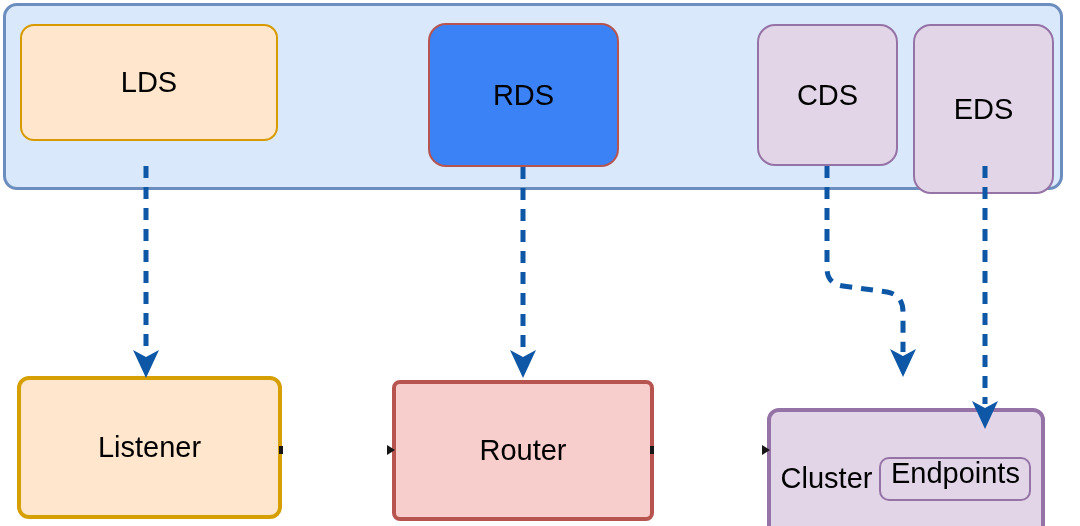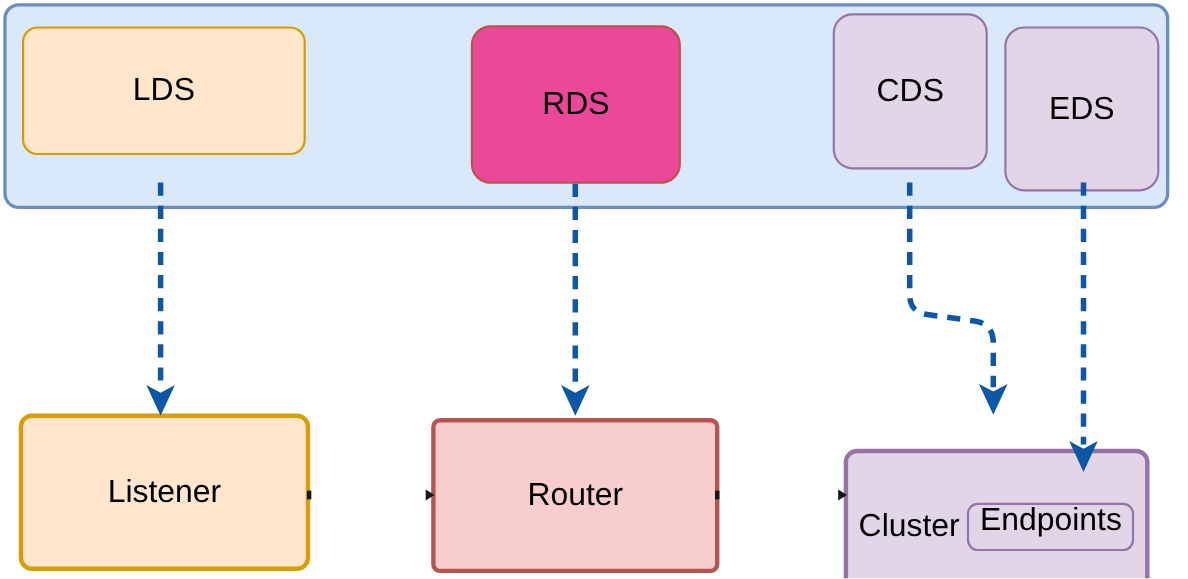--- a/index.html
+++ b/index.html
@@ -35,28 +35,28 @@
     z-index: 1;
   }
   
   .svc { z-index: 2; }
   .svc-lds {
     left: 20px; top: 24px; width: 258px; height: 117px;
     background: #ffe6cc; border: 2.5px solid #d79b00; border-radius: 14px;
   }
   .svc-rds {
     left: 428px; top: 23px; width: 191px; height: 144px;
-    background: #ec4899; border: 2.5px solid #b85450; border-radius: 18px;
+    background: #3b82f6; border: 2.5px solid #b85450; border-radius: 18px;
   }
   .svc-cds {
-    left: 757px; top: 12px; width: 141px; height: 142px;
+    left: 757px; top: 24px; width: 141px; height: 142px;
     background: #e1d5e7; border: 2.5px solid #9673a6; border-radius: 18px;
   }
   .svc-eds {
-    left: 913px; top: 24px; width: 141px; height: 150px;
+    left: 913px; top: 24px; width: 141px; height: 170px;
     background: #e1d5e7; border: 2.5px solid #9673a6; border-radius: 18px;
   }
   
   .res { z-index: 2; }
   .res-listener {
     left: 17px; top: 376px; width: 265px; height: 143px;
     background: #ffe6cc; border: 4px solid #d6a004; border-radius: 12px;
   }
   .res-router {
     left: 392px; top: 380px; width: 262px; height: 141px;

